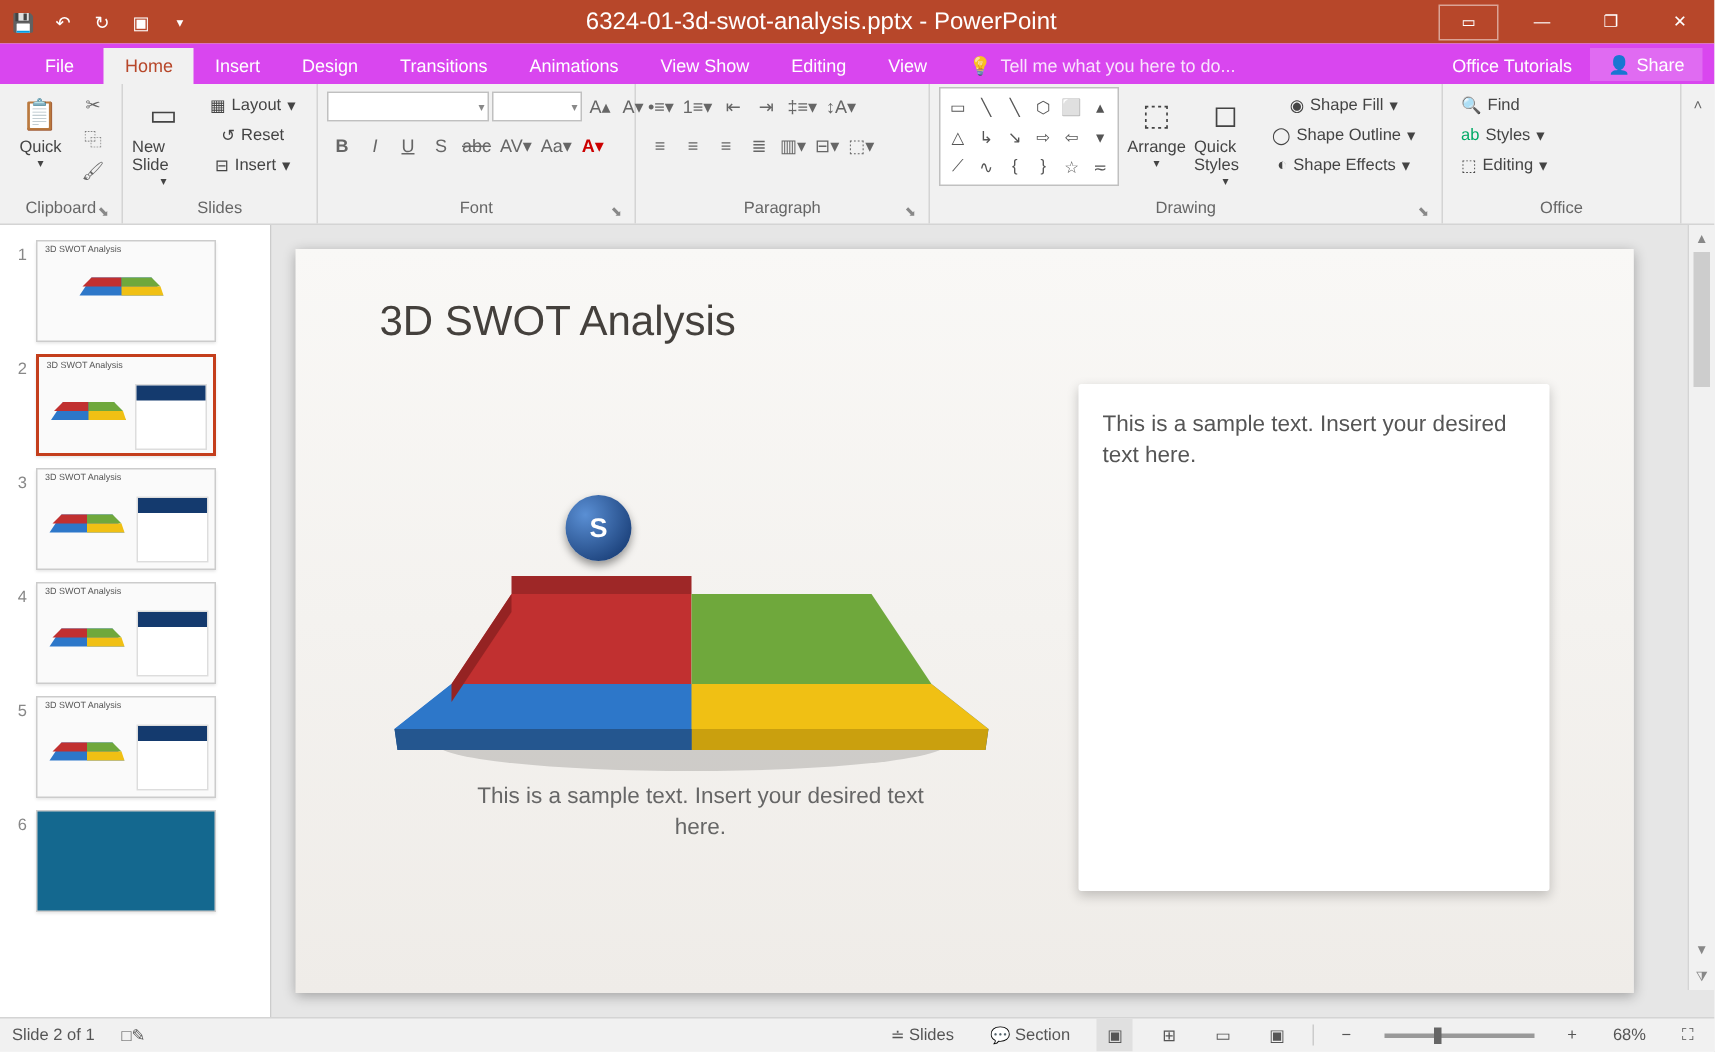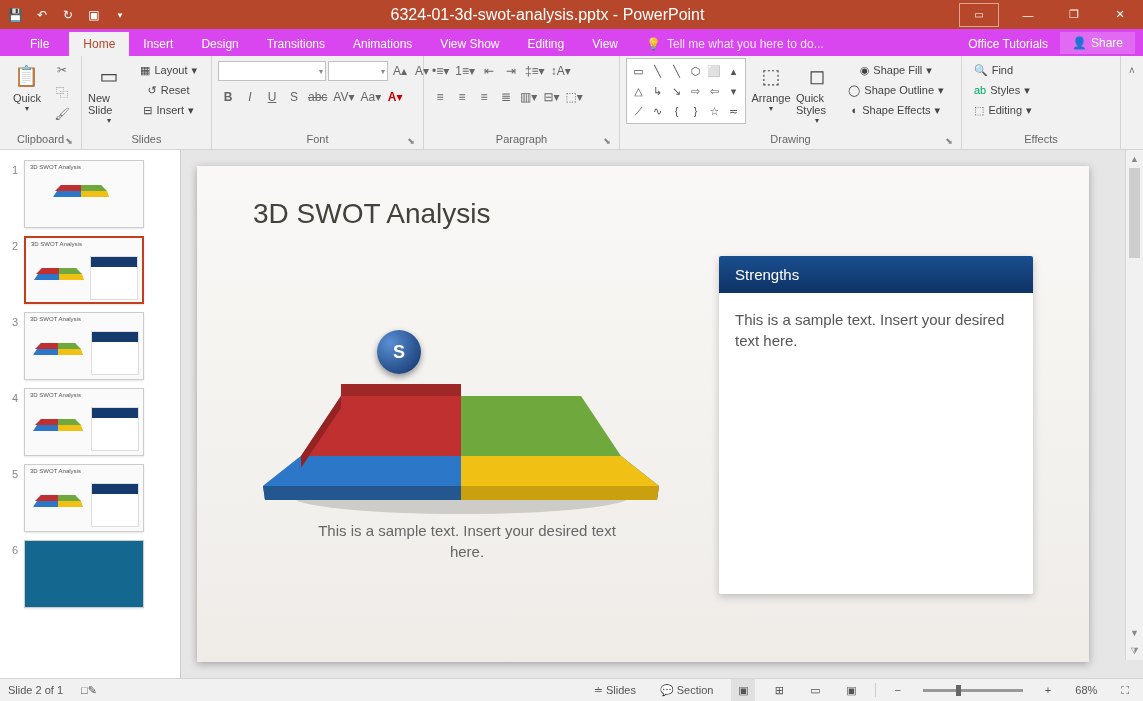--- a/index.html
+++ b/index.html
@@ -256,21 +256,21 @@
 
   <div class="group" style="flex:1">
     <div class="group-body" style="flex-direction:column;gap:0;padding-top:2px">
       <div class="smbtn lbl">
           <span>🔍</span>
           <span>Find</span>
         </div>
       <div class="smbtn lbl"><span style="color:#0a6">ab</span><span>Styles</span> ▾</div>
       <div class="smbtn lbl"><span>⬚</span><span>Editing</span> ▾</div>
     </div>
-    <div class="group-label"><span>Effects</span></div>
+    <div class="group-label"><span>Office</span></div>
   </div>
   <div style="width:22px;display:flex;align-items:flex-start;justify-content:center;padding-top:4px">
     <div class="smbtn" style="font-size:10px">˄</div>
   </div>
 </div>
 
 <div class="workspace">
   <div class="thumb-col">
     <div class="thumb-row">
         <div class="thumb-num">1</div>
@@ -378,21 +378,20 @@
 
         <polygon points="80,48 200,48 200,60 80,60" fill="#9e2727"></polygon>
         <polygon points="80,48 80,60 40,120 50,108" fill="#8a2121" opacity="0"></polygon>
         <polygon points="80,48 200,48 200,108 40,108" fill="#c13030" transform="translate(0,-0)" opacity="0"></polygon>
       </svg>
       <div class="ball">
           <span>S</span>
         </div>
       <div class="sample-caption">This is a sample text. Insert your desired text here.</div>
       <div class="info-panel">
-        <div class="info-head">Strengths</div>
         <div class="info-body">This is a sample text. Insert your desired text here.</div>
       </div>
     </div>
     <div class="scroll-v">
       <div class="sbtn">▲</div>
       <div class="strk">
           <div class="sthm"></div>
         </div>
       <div class="sbtn" style="position:absolute;bottom:18px;width:100%">▼</div>
       <div class="sbtn" style="position:absolute;bottom:0;width:100%">⧩</div>

